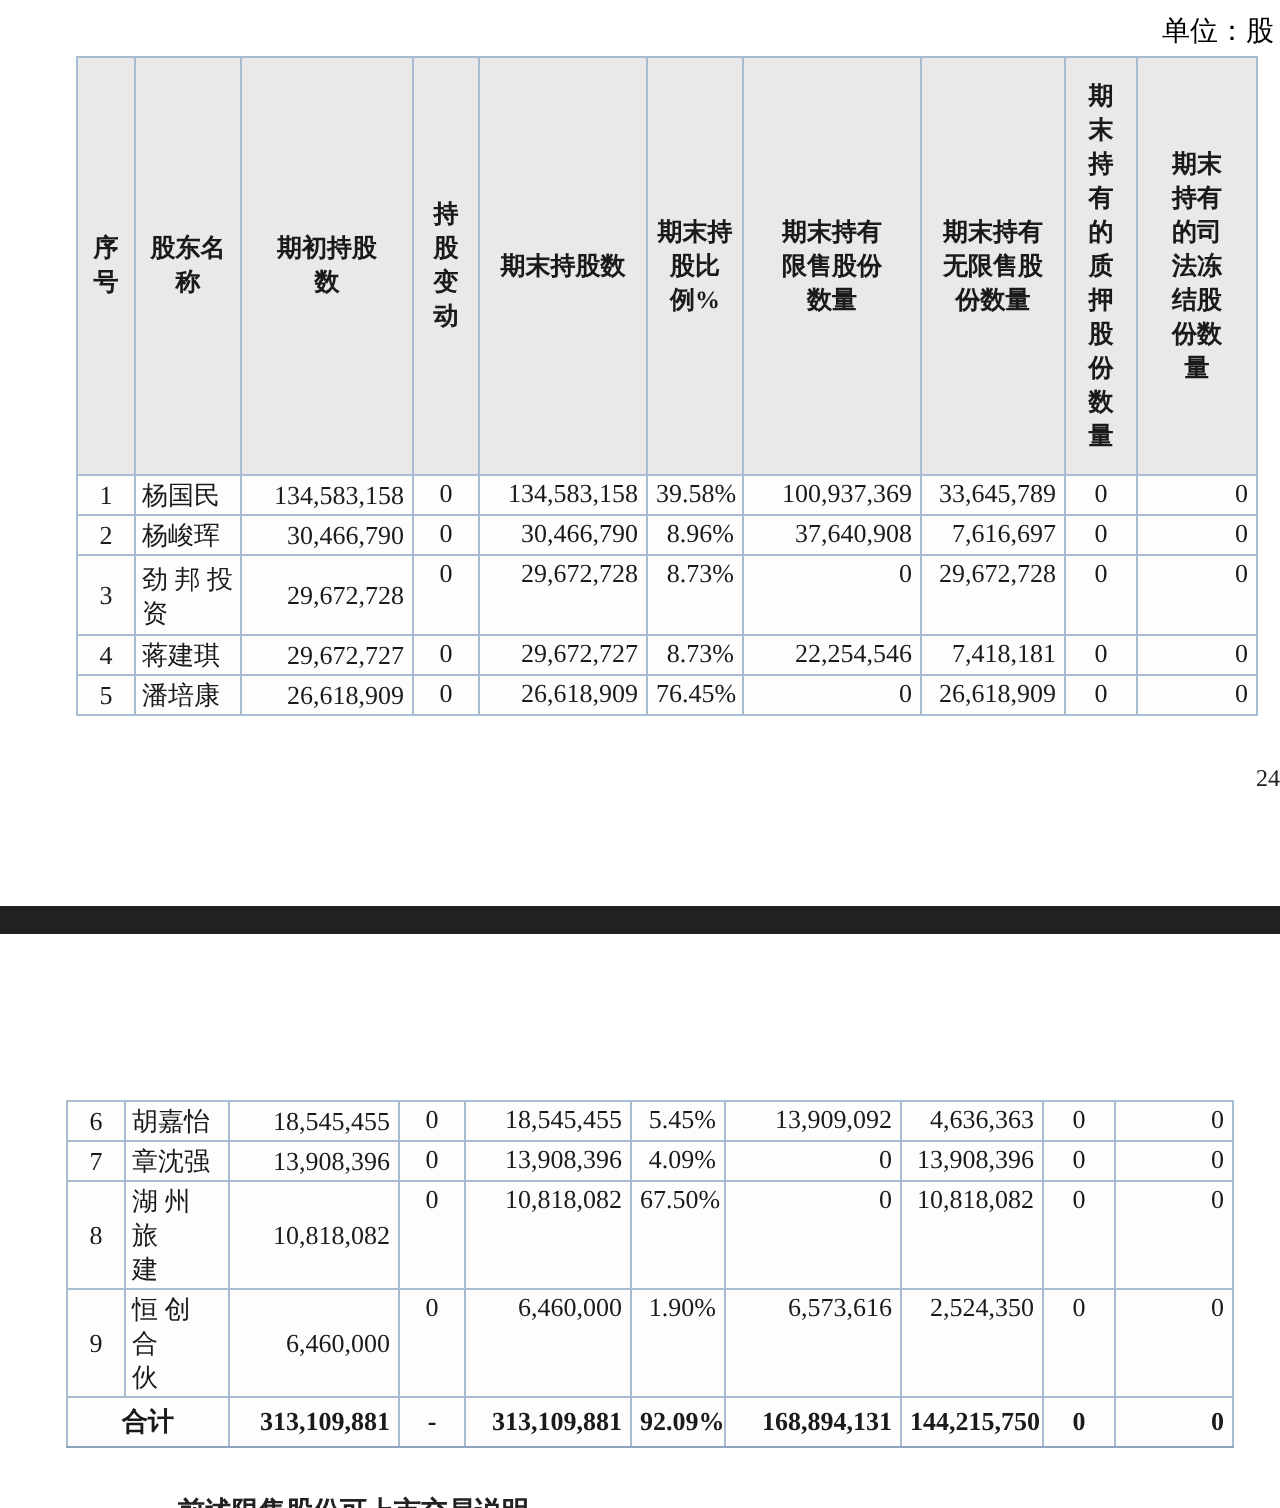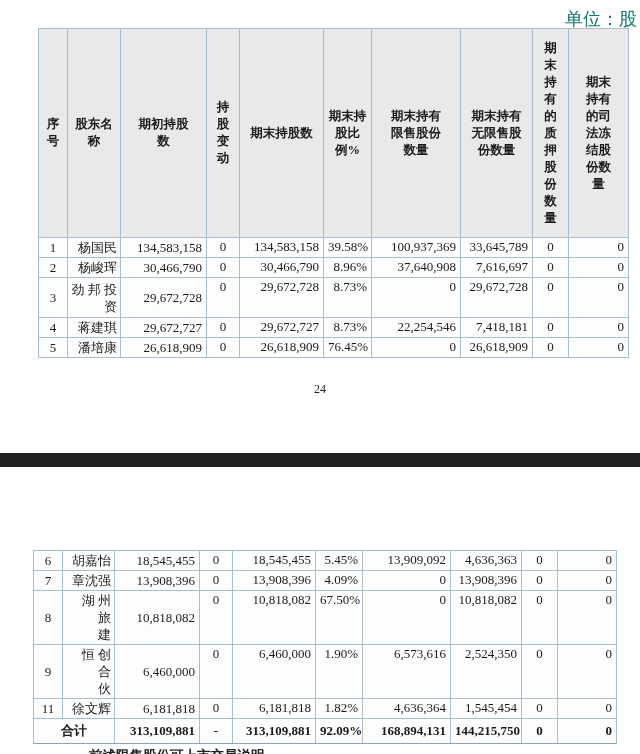--- a/index.html
+++ b/index.html
@@ -4,21 +4,21 @@
 <style>
   html,body{margin:0;padding:0;}
   body{
     width:640px;height:754px;position:relative;overflow:hidden;
     background:#ffffff;
     font-family:"Liberation Serif","DejaVu Serif",serif;
     color:#1a1a1a;
   }
   .unit-label{
     position:absolute;top:7px;right:3px;
-    font-size:18px;color:#0f766e;
+    font-size:14px;color:#000000;
   }
   table{
     border-collapse:collapse;table-layout:fixed;position:absolute;
   }
   #t1{left:38px;top:28px;width:590px;}
   #t2{left:33px;top:550px;width:583px;}
   th,td{border:1px solid #a9bdd2;overflow:hidden;}
   th{
     background:#e9e9e9;font-size:12.5px;font-weight:bold;
     text-align:center;vertical-align:middle;
@@ -27,25 +27,25 @@
   #t1 thead tr{height:209px;}
   td{
     background:#fdfdfd;font-size:13px;line-height:16px;
     padding:1px 4px;vertical-align:top;
   }
   tbody tr{height:19px;}
   tbody tr.tall{height:40px;}
   .num{text-align:right;}
   .ctr{text-align:center;padding:1px 2px;}
   .mid{vertical-align:middle;}
-  .name{text-align:right;white-space:pre-line;padding:1px 3px;line-height:17px;margin-top:36px;}
+  .name{text-align:left;white-space:pre-line;padding:1px 3px;line-height:17px;margin-top:36px;}
   .total-row td{font-weight:bold;height:22px;border-bottom:1.5px solid #8ba4bc;}
   .page-number{
     position:absolute;top:382px;left:0;width:100%;
-    text-align:center;font-size:12px;color:#222;
+    text-align:right;font-size:12px;color:#222;
   }
   .page-break-bar{
     position:absolute;top:453px;left:0;width:640px;height:14px;
     background:#212121;
   }
   .footer-heading{
     position:absolute;top:747px;left:89px;
     font-size:13.5px;font-weight:bold;color:#222;white-space:nowrap;
   }
 </style>
@@ -235,32 +235,20 @@
 伙</td>
         <td class="num mid">6,460,000</td>
         <td class="ctr">0</td>
         <td class="num">6,460,000</td>
         <td class="num">1.90%</td>
         <td class="num">6,573,616</td>
         <td class="num">2,524,350</td>
         <td class="ctr">0</td>
         <td class="num">0</td>
       </tr>
-      <tr>
-        <td class="ctr mid">11</td>
-        <td class="name mid">徐文辉</td>
-        <td class="num mid">6,181,818</td>
-        <td class="ctr">0</td>
-        <td class="num">6,181,818</td>
-        <td class="num">1.82%</td>
-        <td class="num">4,636,364</td>
-        <td class="num">1,545,454</td>
-        <td class="ctr">0</td>
-        <td class="num">0</td>
-      </tr>
     </tbody>
   <tbody>
     <tr class="total-row">
       <td colspan="2" class="ctr mid">合计</td>
       <td class="num mid">313,109,881</td>
       <td class="ctr mid">-</td>
       <td class="num mid">313,109,881</td>
       <td class="num mid">92.09%</td>
       <td class="num mid">168,894,131</td>
       <td class="num mid">144,215,750</td>

